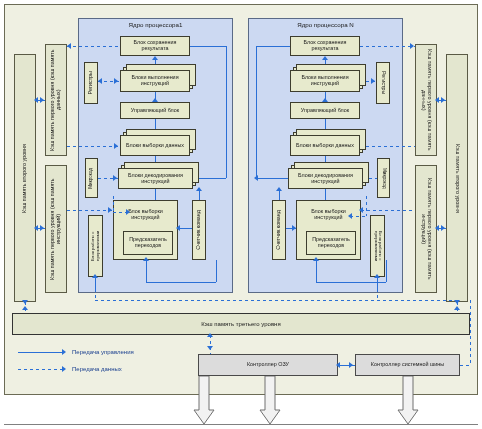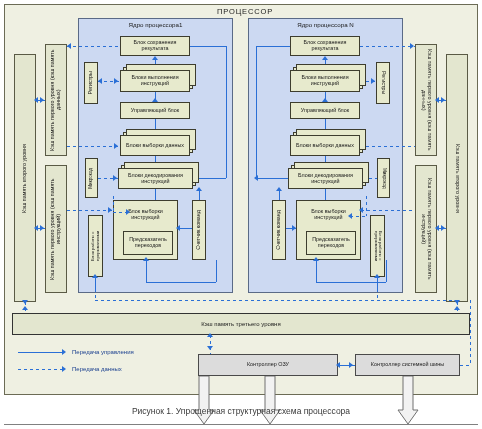--- a/index.html
+++ b/index.html
@@ -59,21 +59,20 @@
   
   .busarrow{position:absolute;}
 </style>
 </head>
 <body>
 
 <div id="page">
 
   <div class="abs" id="proc-frame"></div>
 
-  <div class="abs txt proc-title" style="left:200px;top:7px;width:90px;height:10px;">ПРОЦЕССОР</div>
 
   <div class="abs box txt lbl" style="left:14px;top:54px;width:22px;height:248px;">
     <span class="vert">Кэш память второго уровня</span>
   </div>
 
   <div class="abs box" style="left:45px;top:44px;width:22px;height:112px;">
     <div class="txt lbl" style="width:100%;height:100%;">
       <span class="vert">Кэш память первого уровня (кэш память данных)</span>
     </div>
   </div>
@@ -386,15 +385,14 @@
   <div class="ar ar-d" style="left:207px;top:346px;"></div>
 
   <div class="ln h" style="left:338px;top:365px;width:17px;"></div>
   <div class="ar ar-l" style="left:336px;top:362px;"></div>
   <div class="ar ar-r" style="left:349px;top:362px;"></div>
 
   <div class="dash-h" style="left:460px;top:365px;width:11px;"></div>
   <div class="dash-v" style="left:470px;top:300px;height:65px;"></div>
 
   <div class="abs" id="caption-rule"></div>
-  <div class="abs" id="caption">Рисунок 1. Упрощенная структурная схема процессора</div>
 
 </div>
 
 </body></html>

